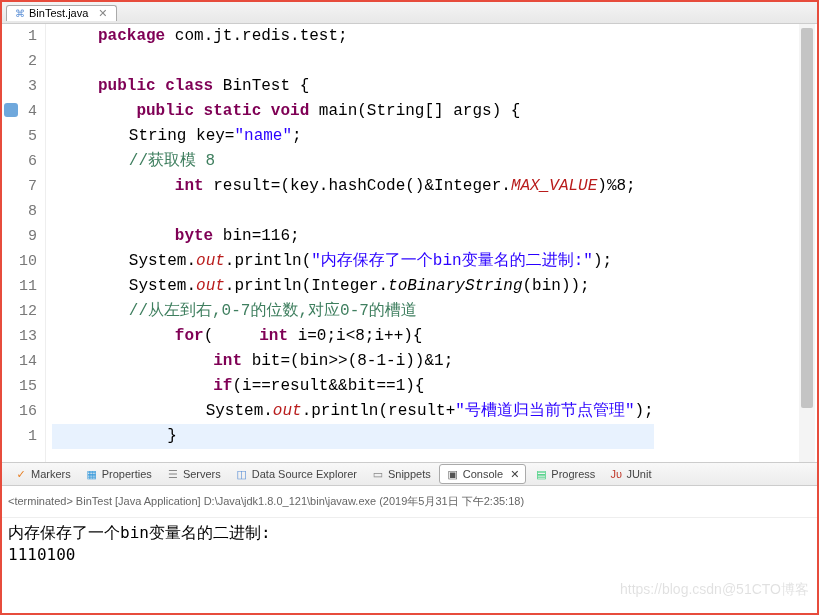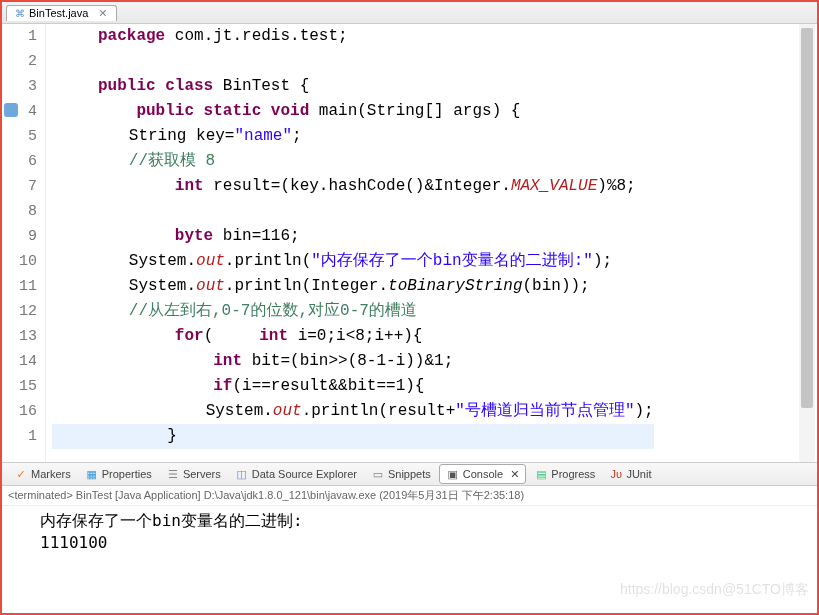--- a/index.html
+++ b/index.html
@@ -20,22 +20,22 @@
     .cm { color: #3f7f5f; text-align: center; }
     .str { color: #2a00ff; }
     .fld { color: #b91c1c; font-style: italic; }
     .mtd { font-style: italic; text-align: right; }
     
     .bottom-tabs { background: linear-gradient(#f8f8f8, #ececec); border-top: 1px solid #ccc; border-bottom: 1px solid #ccc; height: 24px; display: flex; align-items: center; padding: 0 6px; gap: 2px; font-family: Tahoma, sans-serif; font-size: 11px; }
     .btab { display: flex; align-items: center; gap: 3px; padding: 2px 6px; color: #444; cursor: pointer; border-radius: 3px; }
     .btab.active { background: #fff; border: 1px solid #aaa; }
     .btab-icon { width: 14px; height: 14px; display: inline-flex; align-items: center; justify-content: center; }
     
-    .console-header { font-family: Tahoma, sans-serif; font-size: 11px; color: #666; padding: 2px 6px; border-bottom: 1px solid #eee; }
-    .console-output { font-family: Consolas, monospace; font-size: 16px; padding: 4px 6px; line-height: 22px; margin-left: 32px; }
+    .console-header { font-family: Tahoma, sans-serif; font-size: 11px; color: #666; padding: 8px 6px; border-bottom: 1px solid #eee; }
+    .console-output { font-family: Consolas, monospace; font-size: 16px; padding: 4px 6px; line-height: 22px; }
     
     .watermark { position: absolute; right: 8px; bottom: 14px; color: rgba(0,0,0,0.12); font-family: Arial, sans-serif; font-size: 14px; }
     
     .line-highlight { background: #e8f2fe; display: block; }
     
     .scrollbar-v { position: absolute; right: 2px; top: 22px; width: 16px; height: 438px; background: #f4f4f4; }
     .scrollbar-thumb { position: absolute; left: 2px; width: 12px; background: #c4c4c4; border-radius: 2px; }
   </style>
 </head>
 <body>

